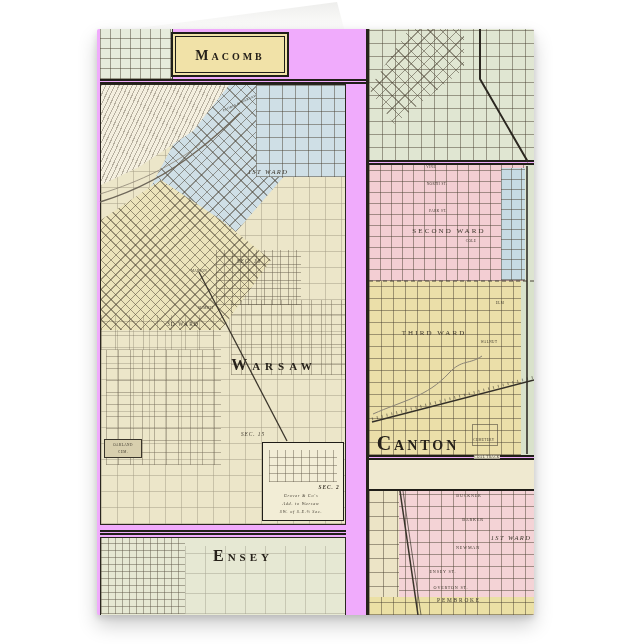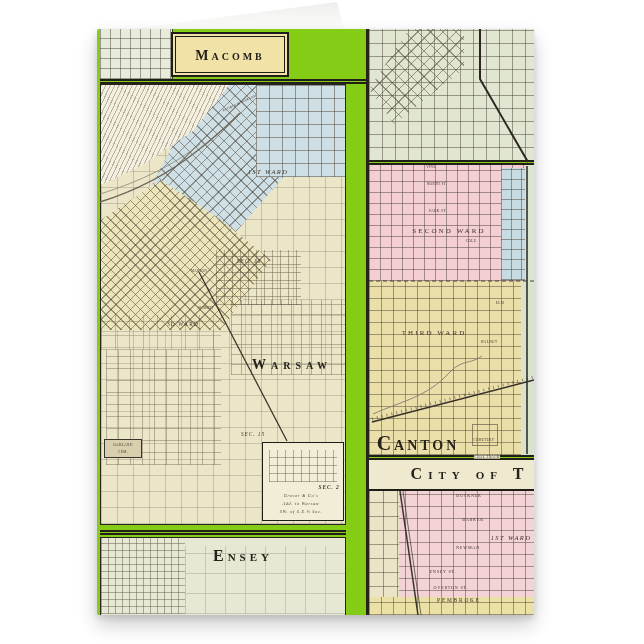--- a/index.html
+++ b/index.html
@@ -3,21 +3,21 @@
 <meta charset="utf-8">
 <style>
   html,body{margin:0;padding:0;background:#ffffff;}
   .scene{position:relative;width:644px;height:644px;background:#ffffff;overflow:hidden;
          font-family:"Liberation Serif",serif;}
   .card-back{position:absolute;left:130px;top:2px;width:216px;height:28px;
      background:linear-gradient(180deg,#eeeeec,#fdfdfc);
      clip-path:polygon(2px 27px,207px 0,214px 27px);
      filter:drop-shadow(0 1px 1px rgba(0,0,0,.10));}
   .card{position:absolute;left:97px;top:29px;width:437px;height:586px;
-     background:#84cc16;border-radius:2px;overflow:hidden;
+     background:#f0abfc;border-radius:2px;overflow:hidden;
      box-shadow:0 10px 20px rgba(0,0,0,.20),0 3px 6px rgba(0,0,0,.12);}
   .abs{position:absolute;}
   .sheet{position:absolute;border:1.2px solid #2a261f;box-sizing:border-box;}
   .gv{background-image:
       repeating-linear-gradient(90deg,rgba(72,63,48,.48) 0 1px,transparent 1px var(--s,12px)),
       repeating-linear-gradient(0deg,rgba(72,63,48,.48) 0 1px,transparent 1px var(--s,12px));}
   .gd{background-image:
       repeating-linear-gradient(45deg,rgba(72,63,48,.5) 0 1px,transparent 1px var(--s,9px)),
       repeating-linear-gradient(135deg,rgba(72,63,48,.5) 0 1px,transparent 1px var(--s,9px));}
   .hatch{background-image:repeating-linear-gradient(115deg,rgba(108,98,82,.45) 0 1px,transparent 1px 4px);}
@@ -65,21 +65,21 @@
       <div class="abs gv" style="left:5px;top:265px;width:115px;height:115px;--s:12px;opacity:.7;"></div>
       <div class="abs gv" style="left:0;top:230px;width:120px;height:35px;--s:14px;opacity:.55;"></div>
     </div>
 
     <div class="lbl t6" style="left:171px;top:143px;">1st Ward</div>
     <div class="lbl t3" style="left:143px;top:74px;transform:translate(-50%,-50%) rotate(-25deg) scale(.42);">Peoria &amp; Warsaw</div>
     <div class="lbl t5 ital" style="left:152px;top:233px;">Sec. 10</div>
     <div class="lbl t3" style="left:102px;top:242px;">Marion</div>
     <div class="lbl t3" style="left:109px;top:279px;">Summit</div>
     <div class="lbl t5" style="left:86px;top:296px;letter-spacing:2px;">3d Ward</div>
-    <div class="title" style="left:195px;top:336px;font-size:14px;letter-spacing:5px;">Warsaw</div>
+    <div class="title" style="left:177px;top:336px;font-size:16px;letter-spacing:5px;">Warsaw</div>
     <div class="lbl t5 ital" style="left:156px;top:406px;">Sec. 15</div>
 
     <div class="abs" style="left:7px;top:410px;width:36px;height:17px;border:1px solid #3a352b;background:#d8cfae;">
       <div class="lbl t3" style="left:18px;top:5px;">Oakland</div>
       <div class="lbl t3" style="left:18px;top:12px;">Cem.</div>
     </div>
 
     <div class="abs" style="left:165px;top:413px;width:80px;height:77px;background:#f2edd6;border:1.5px solid #1f1d18;">
       <div class="abs gv" style="left:6px;top:7px;width:68px;height:32px;--s:8px;opacity:.8;"></div>
       <div class="lbl t5 ital" style="left:66px;top:45px;font-weight:bold;">Sec. 2</div>
@@ -117,21 +117,20 @@
     <div class="lbl ward" style="left:337px;top:304px;">Third Ward</div>
     <div class="lbl t3" style="left:403px;top:274px;">Elm</div>
     <div class="lbl t3" style="left:392px;top:313px;">Walnut</div>
     <div class="lbl t3" style="left:387px;top:411px;">Cemetery</div>
     <div class="title" style="left:321px;top:414px;font-size:20px;letter-spacing:3px;text-align:center;">Canton</div>
 
     <div class="hline2" style="left:272px;top:426px;width:165px;"></div>
     <div class="lbl t3" style="left:390px;top:428px;background:#efe9d0;padding:0 1px;">Coal Track</div>
 
     <div class="abs" style="left:272px;top:431px;width:165px;height:29px;background:#efe9d0;border-bottom:2px solid #1f1d18;"></div>
-    <div class="title" style="left:373px;top:445px;font-size:16px;letter-spacing:6px;">City of T</div>
 
     <div class="abs gv" style="left:272px;top:462px;width:165px;height:124px;background-color:#f4d3d6;--s:12px;"></div>
     <div class="abs gv" style="left:272px;top:462px;width:30px;height:124px;background-color:#ece4c6;--s:14px;"></div>
     <div class="abs gv" style="left:272px;top:568px;width:165px;height:18px;background-color:#ebe0a5;--s:12px;"></div>
 
     <div class="lbl t4" style="left:372px;top:467px;">Buckner</div>
     <div class="lbl t4" style="left:376px;top:491px;">Barker</div>
     <div class="lbl t6" style="left:414px;top:509px;">1st Ward</div>
     <div class="lbl t4" style="left:371px;top:519px;">Newman</div>
     <div class="lbl t4" style="left:346px;top:543px;">Ensey St.</div>

